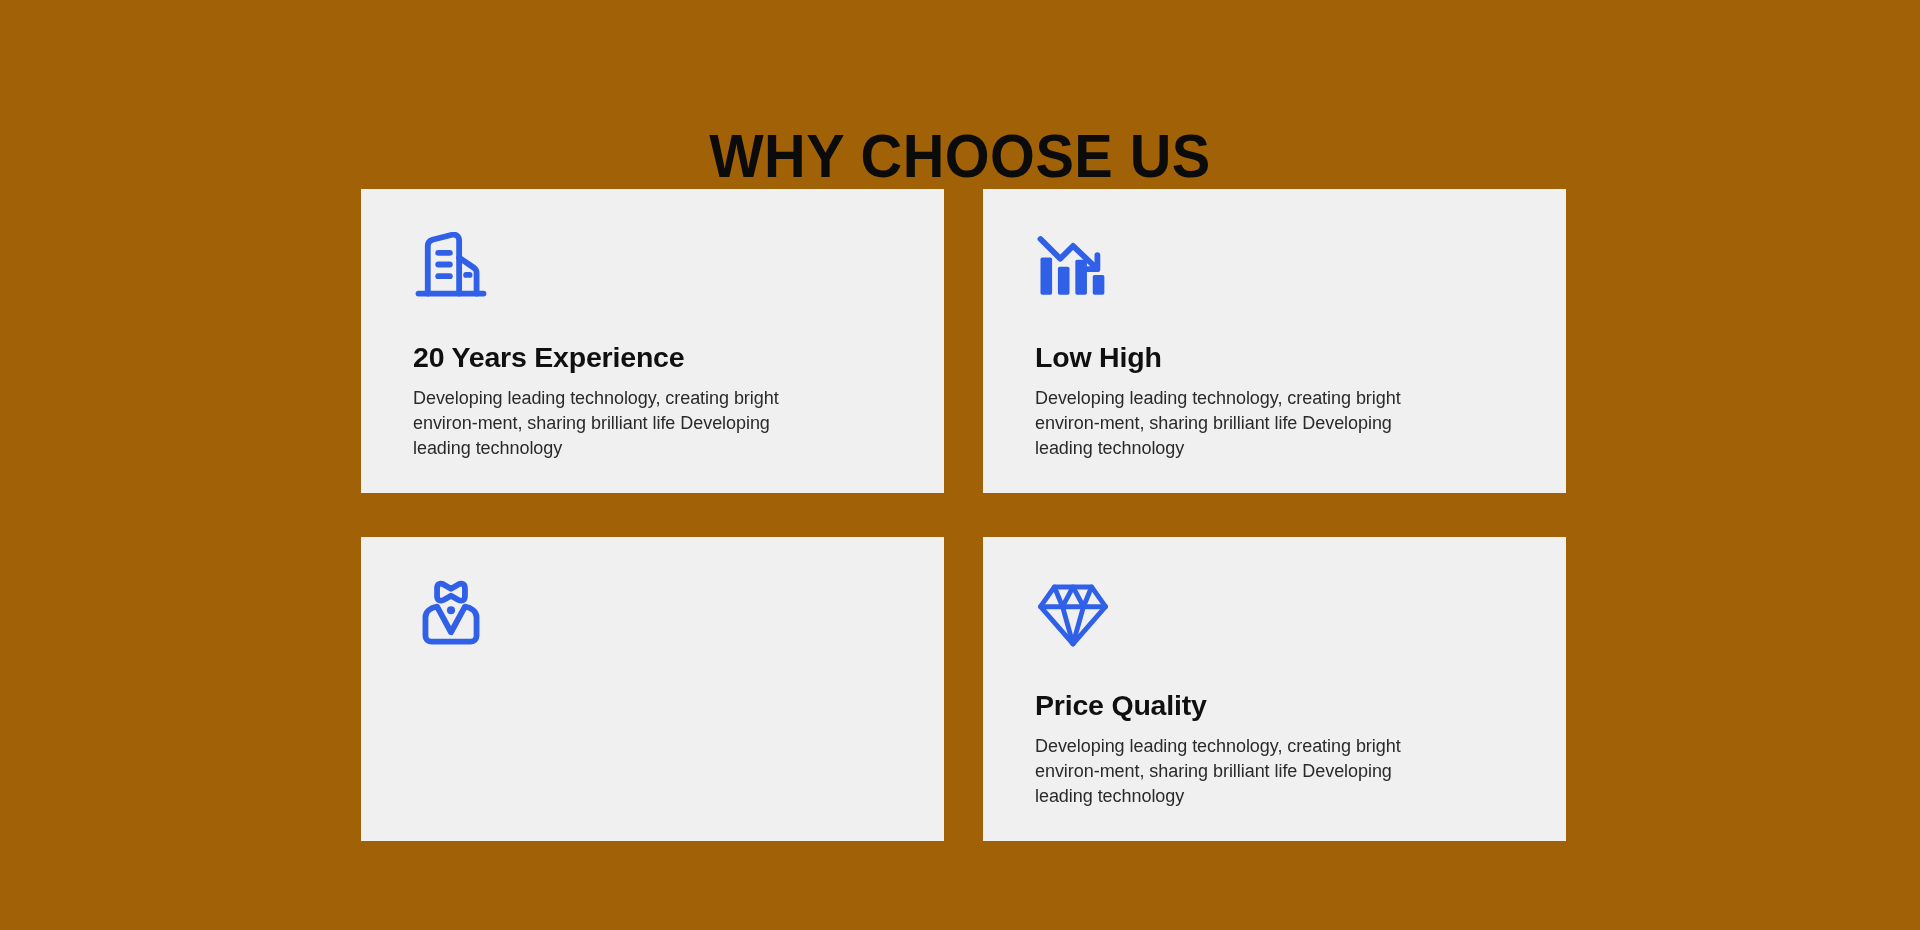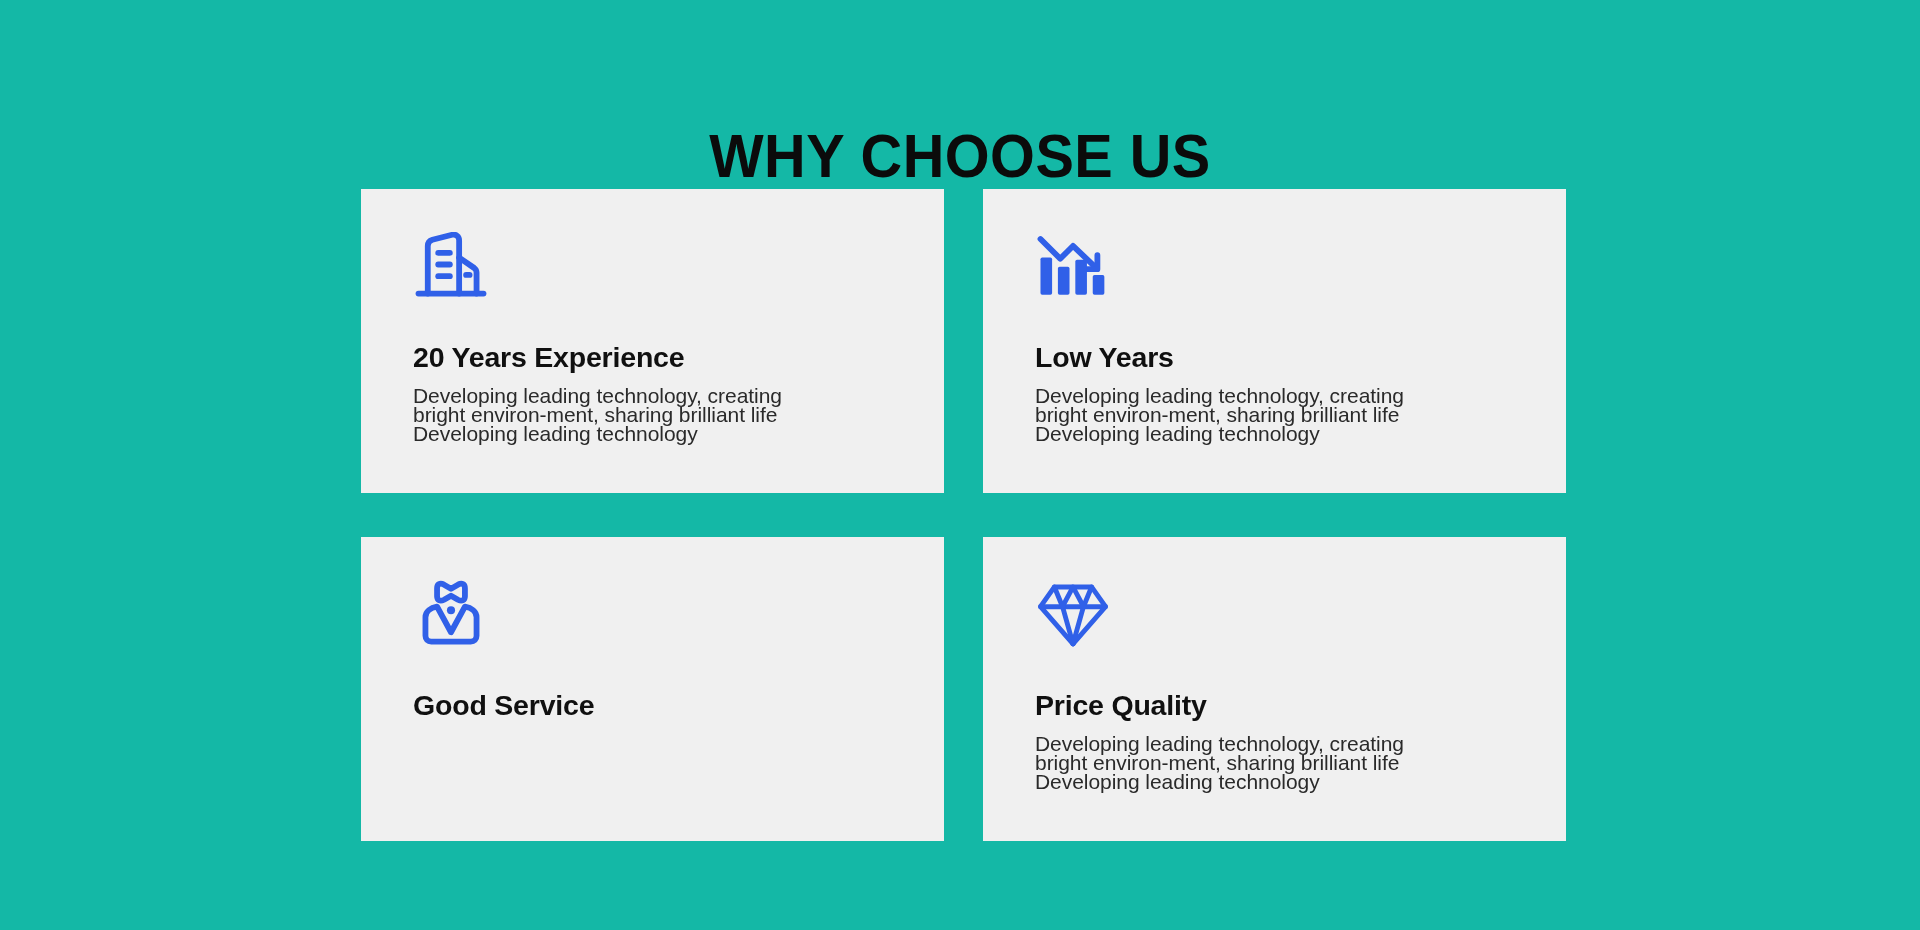--- a/index.html
+++ b/index.html
@@ -12,21 +12,21 @@
     height: 930px;
     font-family: "Liberation Sans", sans-serif;
     -webkit-font-smoothing: antialiased;
     overflow: hidden;
   }
 
   .page {
     position: relative;
     width: 1920px;
     height: 930px;
-    background: #14b8a6;
+    background: #a16207;
     box-sizing: border-box;
   }
 
   .section-title {
     position: absolute;
     top: 78px;
     left: 0;
     width: 1920px;
     text-align: center;
     font-family: "Liberation Sans Narrow", "Liberation Sans", sans-serif;
@@ -75,22 +75,22 @@
     font-size: 28.5px;
     line-height: 34px;
     font-weight: 700;
     color: #101010;
     letter-spacing: -0.2px;
   }
 
   .card-text {
     margin: 12px 0 0 0;
     font-family: "Liberation Sans", sans-serif;
-    font-size: 21px;
-    line-height: 19px;
+    font-size: 18px;
+    line-height: 25px;
     font-weight: 400;
     color: #2a2a2a;
     max-width: 415px;
     letter-spacing: -0.05px;
   }
 </style>
 </head>
 <body>
 
 <div class="page">
@@ -119,33 +119,32 @@
       <span class="card-icon">
         <svg viewBox="0 0 64 62" width="76" height="72" fill="none" stroke="currentColor" stroke-width="5" stroke-linecap="round" stroke-linejoin="round">
           <path d="M4 6 L21 23 L32 12 L51 30"></path>
           <path d="M53 20 L53 32 L41 32" stroke-width="5"></path>
           <rect x="4" y="22" width="10" height="32" rx="1.5" fill="currentColor" stroke="none"></rect>
           <rect x="19" y="30" width="10" height="24" rx="1.5" fill="currentColor" stroke="none"></rect>
           <rect x="34" y="24" width="10" height="30" rx="1.5" fill="currentColor" stroke="none"></rect>
           <rect x="49" y="37" width="10" height="17" rx="1.5" fill="currentColor" stroke="none"></rect>
         </svg>
       </span>
-      <h2 class="card-title">Low Years</h2>
+      <h2 class="card-title">Low High</h2>
       <p class="card-text">Developing leading technology, creating bright environ-ment, sharing brilliant life Developing leading technology</p>
     </div>
 
     <div class="card">
       <span class="card-icon">
         <svg viewBox="0 0 64 62" width="76" height="72" fill="none" stroke="currentColor" stroke-width="5" stroke-linecap="round" stroke-linejoin="round">
           <path d="M26 4 C22.5 2.2 20 3.6 20 7 V14 C20 17.4 22.5 18.8 26 17 L32 13.5 L38 17 C41.5 18.8 44 17.4 44 14 V7 C44 3.6 41.5 2.2 38 4 L32 7.5 Z"></path>
           <path d="M20 23 C14.5 24 10 27 10 32 V48 C10 51 12 53 15 53 H49 C52 53 54 51 54 48 V32 C54 27 49.5 24 44 23 L32 45 Z"></path>
           <circle cx="32" cy="26" r="3.5" fill="currentColor" stroke="none"></circle>
         </svg>
       </span>
-      <h2 class="card-title">Good Service</h2>
     </div>
 
     <div class="card">
       <span class="card-icon">
         <svg viewBox="0 0 64 62" width="76" height="72" fill="none" stroke="currentColor" stroke-width="4.2" stroke-linecap="round" stroke-linejoin="round">
           <path d="M16 6 H48 L60 23 L32 55 L4 23 Z"></path>
           <path d="M4 23 H60"></path>
           <path d="M16 6 L23 23 L32 55"></path>
           <path d="M48 6 L41 23 L32 55"></path>
           <path d="M23 23 L32 6 L41 23"></path>

